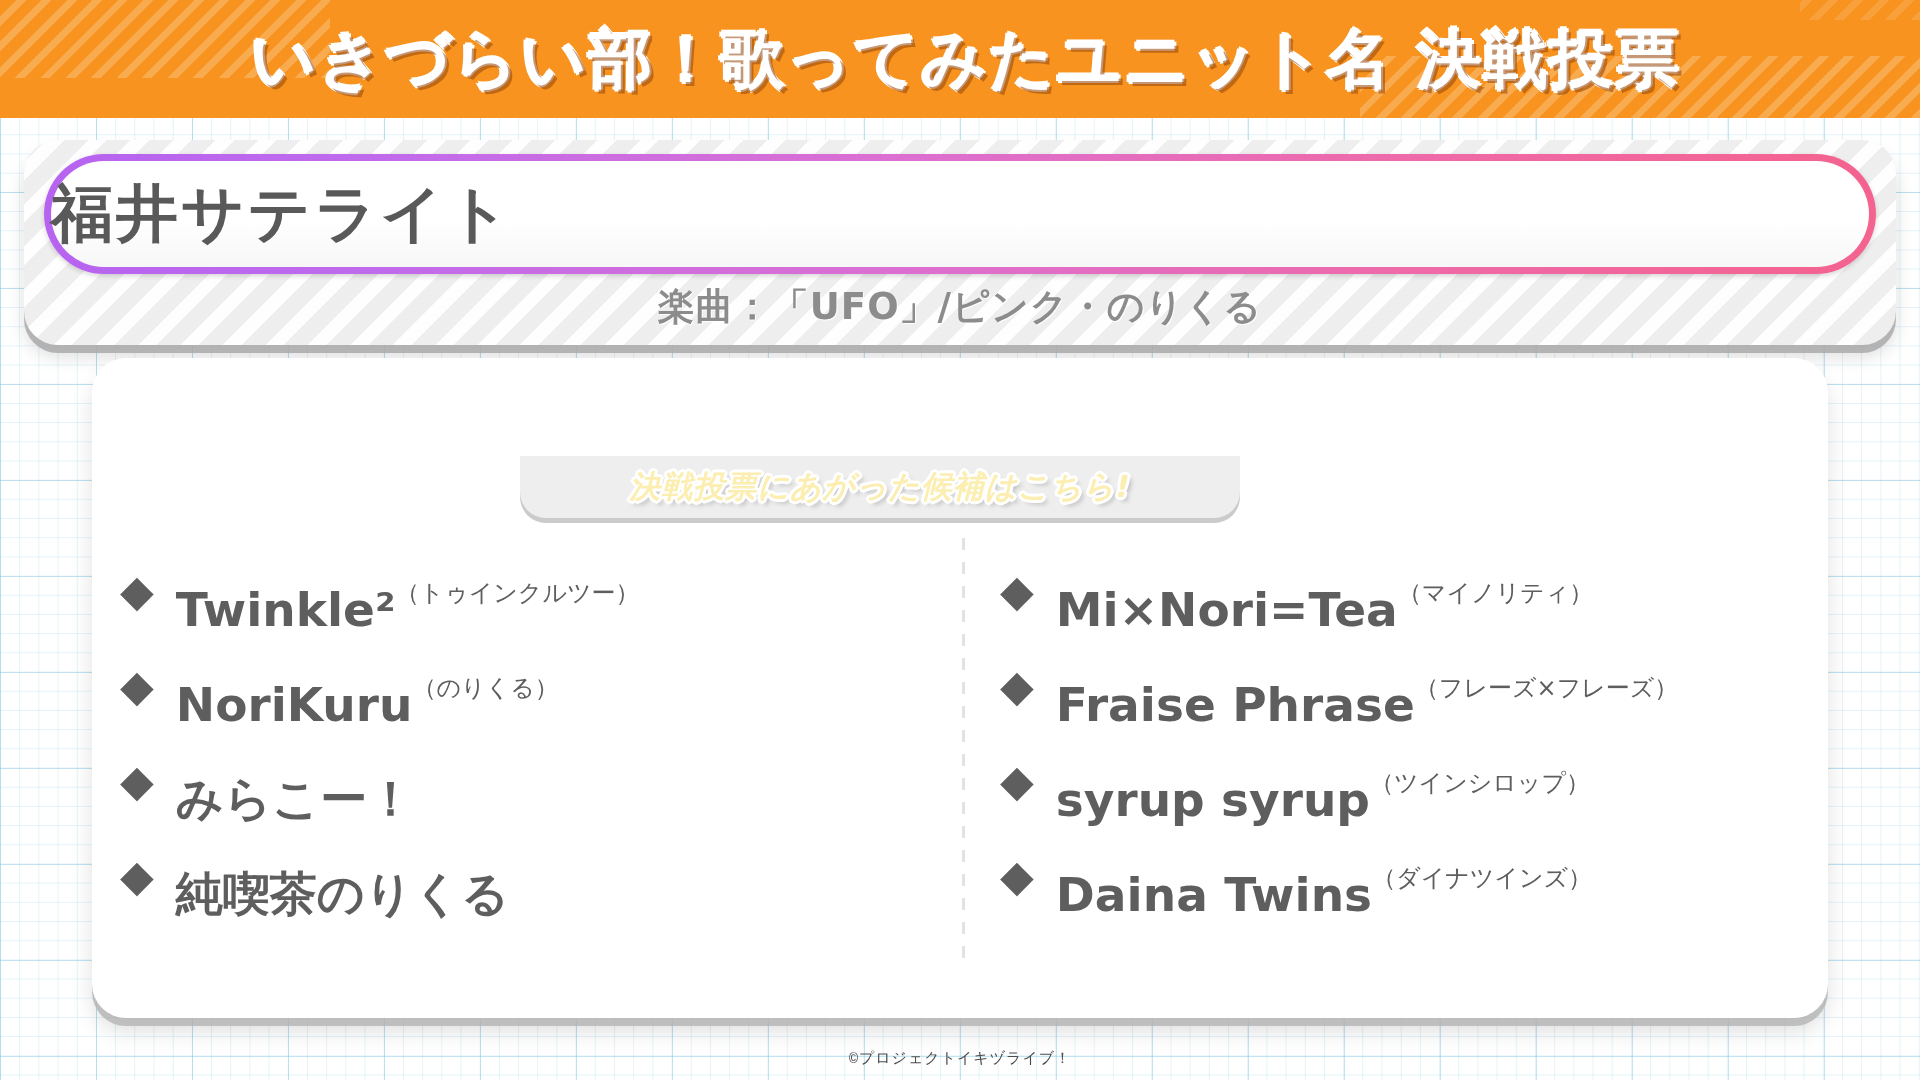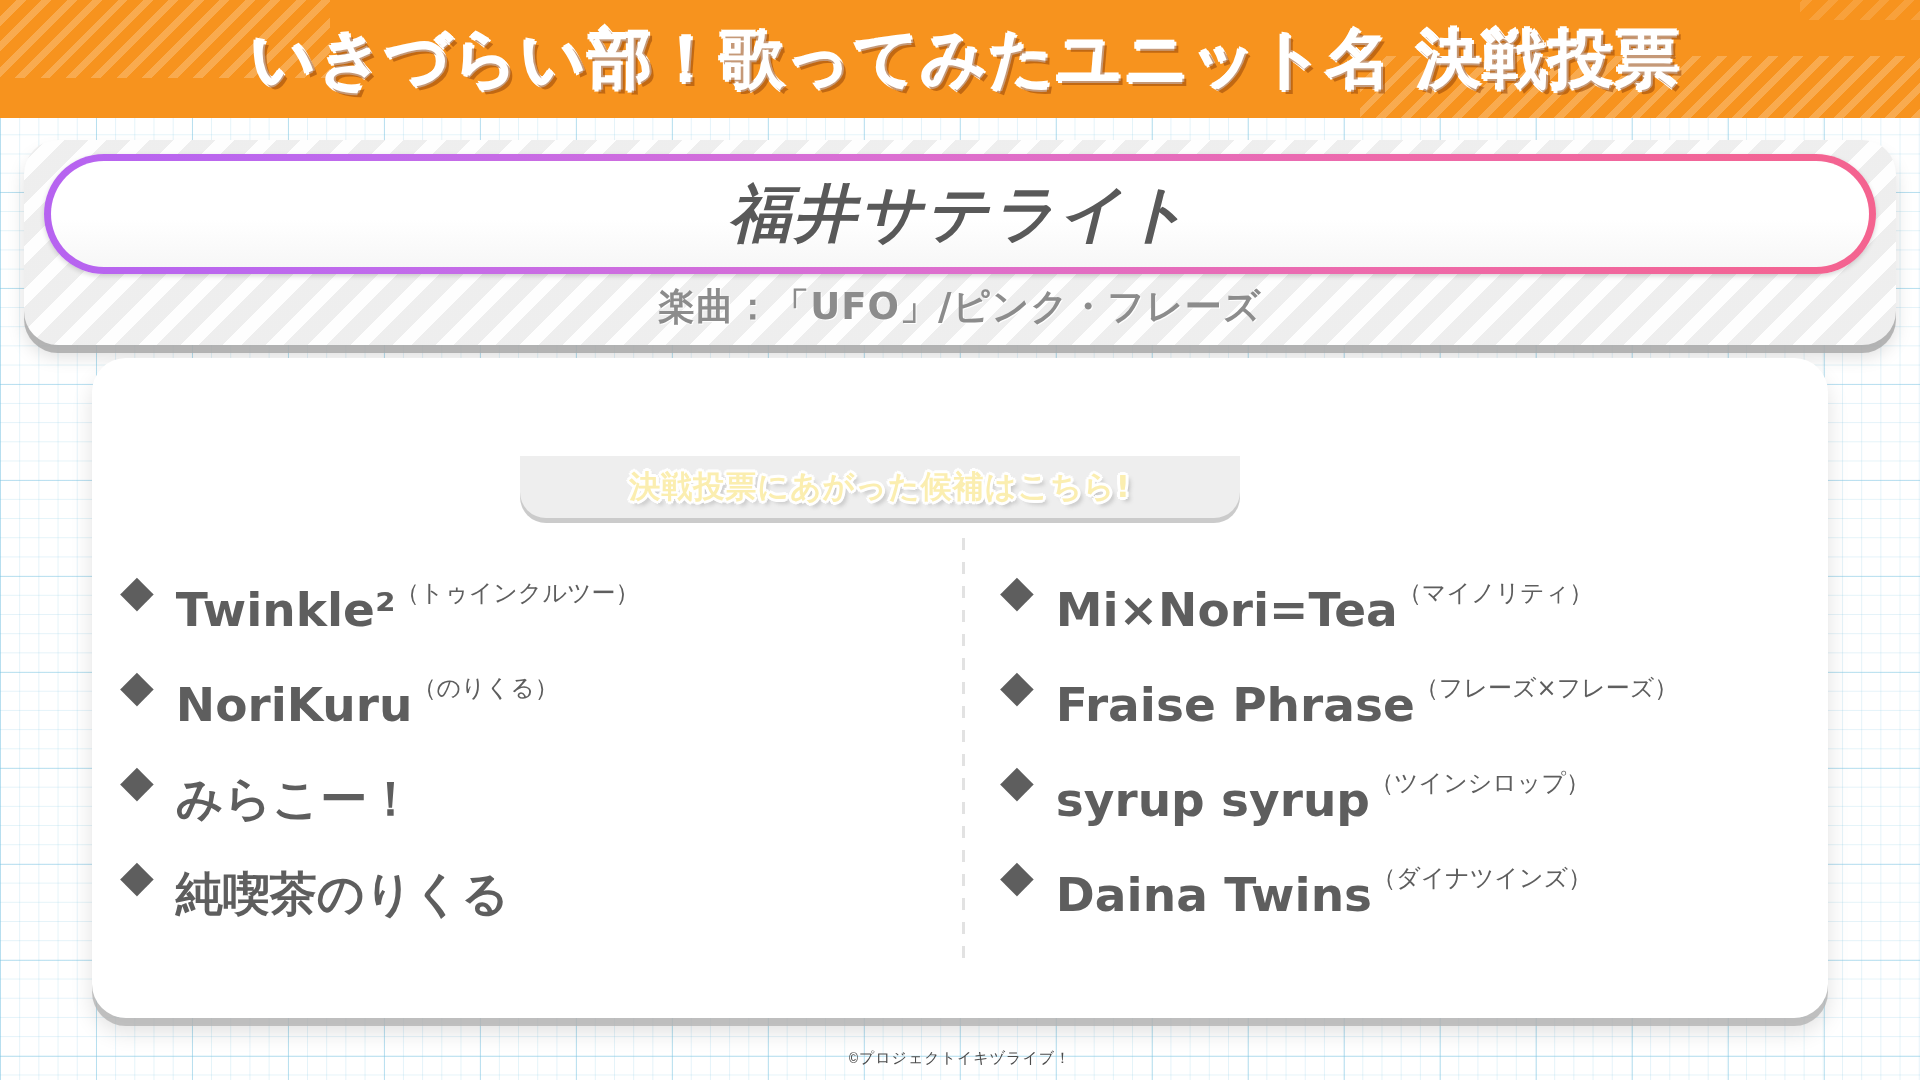--- a/index.html
+++ b/index.html
@@ -79,21 +79,21 @@
     width:1832px; height:120px;
     border-radius:60px;
     background:linear-gradient(90deg,#b663f0 0%,#c06bec 18%,#db6fd2 46%,#ee6aa9 74%,#f4638f 100%);
     padding:7px;
     box-shadow:0 2px 5px rgba(0,0,0,.16);
   }
   #title-plate {
     width:100%; height:100%;
     border-radius:54px;
     background:linear-gradient(180deg,#ffffff 0%,#ffffff 55%,#f7f7f7 100%);
-    display:flex; align-items:center; justify-content:center;font-style:italic;
+    display:flex; align-items:center; justify-content:flex-start;
   }
   #unit-name {
     font-family:"DejaVu Sans","Liberation Sans", sans-serif;
     font-weight:bold;
     font-size:62px;
     letter-spacing:3px;
     color:#595959;
     white-space:nowrap;
   }
 
@@ -127,20 +127,21 @@
     width:720px; height:62px;
     border-radius:0 0 26px 26px;
     background:#eeeeee;
     box-shadow:0 5px 0 rgba(185,185,185,.75);
     display:flex; align-items:center; justify-content:center;
     z-index:6;
   }
   #banner-text {
     font-family:"DejaVu Sans","Liberation Sans", sans-serif;
     font-weight:bold;
+    font-style:italic;
     font-size:31px;
     letter-spacing:1px;
     color:#fbeeb0;
     white-space:nowrap;
     text-shadow:
       -2px -2px 0 #ffffff, 2px -2px 0 #ffffff,
       -2px  2px 0 #ffffff, 2px  2px 0 #ffffff,
       -3px  0   0 #ffffff, 3px  0   0 #ffffff,
        0   -3px 0 #ffffff, 0    3px 0 #ffffff,
        4px  4px 4px rgba(120,120,120,.45);
@@ -215,21 +216,21 @@
     <div class="stripe-block" id="stripes-br"></div>
   </div>
   <div id="header-title">いきづらい部！歌ってみたユニット名 決戦投票</div>
 
   <div id="upper-card">
     <div id="title-plate-outer">
       <div id="title-plate">
         <span id="unit-name">福井サテライト</span>
       </div>
     </div>
-    <div id="song-line">楽曲：「UFO」/ピンク・フレーズ</div>
+    <div id="song-line">楽曲：「UFO」/ピンク・のりくる</div>
   </div>
 
   <div id="list-card"></div>
 
   <div id="banner">
     <span id="banner-text">決戦投票にあがった候補はこちら!</span>
   </div>
 
   <div id="divider"></div>
 

